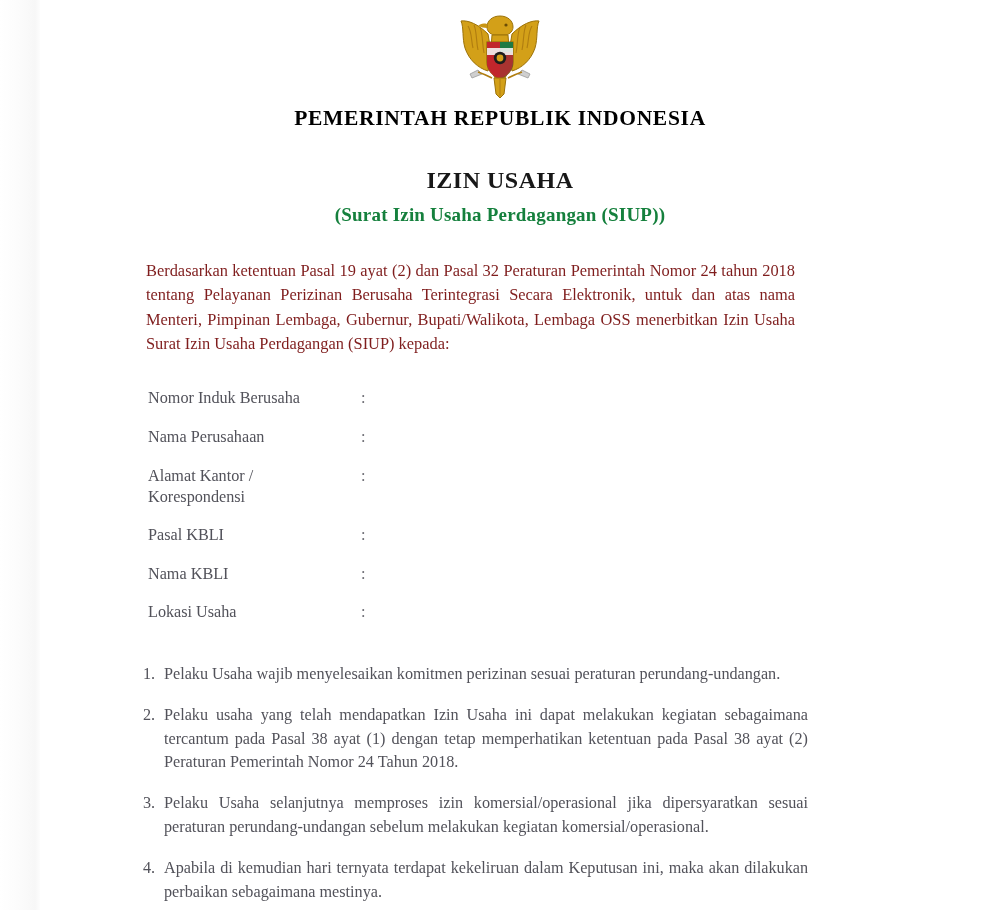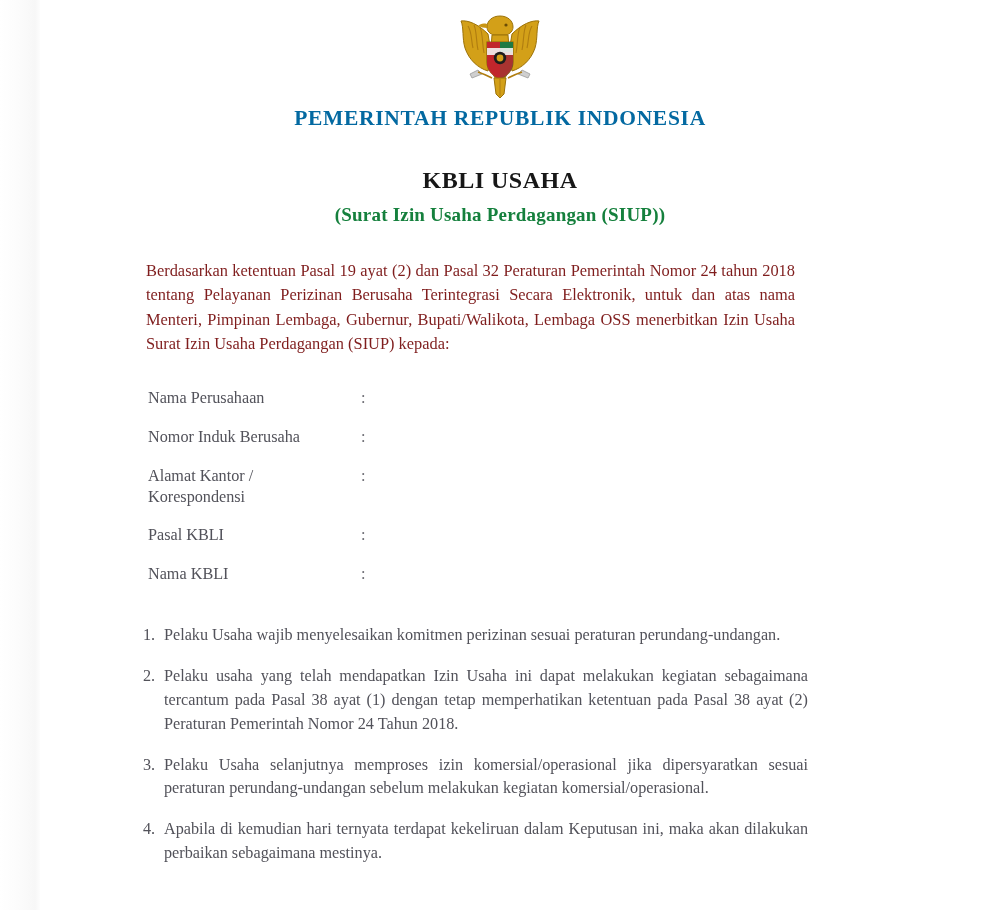--- a/index.html
+++ b/index.html
@@ -51,21 +51,21 @@
     width: 104px;
     height: 92px;
   }
 
   
   .heading-gov {
     text-align: center;
     font-weight: bold;
     font-size: 21.5px;
     letter-spacing: 0.7px;
-    color: #0369a1;
+    color: #000000;
     margin-top: 10px;
   }
   .heading-title {
     text-align: center;
     font-weight: bold;
     font-size: 24px;
     letter-spacing: 0.5px;
     color: #171717;
     margin-top: 36px;
   }
@@ -167,53 +167,58 @@
 
         <path d="M34 66 L24 70 L22 66 L30 62 Z" fill="#cfcfcf" stroke="#9a9a9a" stroke-width="0.8"></path>
         <path d="M70 66 L80 70 L82 66 L74 62 Z" fill="#cfcfcf" stroke="#9a9a9a" stroke-width="0.8"></path>
         <path d="M30 64 C36 66 40 68 44 70" stroke="#b07d10" stroke-width="1.6" fill="none"></path>
         <path d="M74 64 C68 66 64 68 60 70" stroke="#b07d10" stroke-width="1.6" fill="none"></path>
       </svg>
     </div>
 
     <div class="heading-gov">PEMERINTAH REPUBLIK INDONESIA</div>
 
-    <div class="heading-title">KBLI USAHA</div>
+    <div class="heading-title">IZIN USAHA</div>
 
     <div class="heading-sub">(Surat Izin Usaha Perdagangan (SIUP))</div>
 
     <p class="intro">Berdasarkan ketentuan Pasal 19 ayat (2) dan Pasal 32 Peraturan Pemerintah Nomor 24 tahun 2018 tentang Pelayanan Perizinan Berusaha Terintegrasi Secara Elektronik, untuk dan atas nama Menteri, Pimpinan Lembaga, Gubernur, Bupati/Walikota, Lembaga OSS menerbitkan Izin Usaha Surat Izin Usaha Perdagangan (SIUP) kepada:</p>
 
     <table class="fields">
       <tbody>
         <tr>
+          <td class="label">Nomor Induk Berusaha</td>
+          <td class="colon">:</td>
+          <td class="value"></td>
+        </tr>
+        <tr>
           <td class="label">Nama Perusahaan</td>
-          <td class="colon">:</td>
-          <td class="value"></td>
-        </tr>
-        <tr>
-          <td class="label">Nomor Induk Berusaha</td>
           <td class="colon">:</td>
           <td class="value"></td>
         </tr>
         <tr class="tall">
           <td class="label"><span>Alamat Kantor /</span><br><span>Korespondensi</span></td>
           <td class="colon">:</td>
           <td class="value"></td>
         </tr>
         <tr>
           <td class="label">Pasal KBLI</td>
           <td class="colon">:</td>
           <td class="value"></td>
         </tr>
         <tr>
           <td class="label">Nama KBLI</td>
           <td class="colon">:</td>
           <td class="value"></td>
         </tr>
+        <tr>
+          <td class="label">Lokasi Usaha</td>
+          <td class="colon">:</td>
+          <td class="value"></td>
+        </tr>
       </tbody>
     </table>
 
     <ol class="clauses">
       <li>
         <span class="num">1.</span>
         <span>Pelaku Usaha wajib menyelesaikan komitmen perizinan sesuai peraturan perundang-undangan.</span>
       </li>
       <li>
         <span class="num">2.</span>

